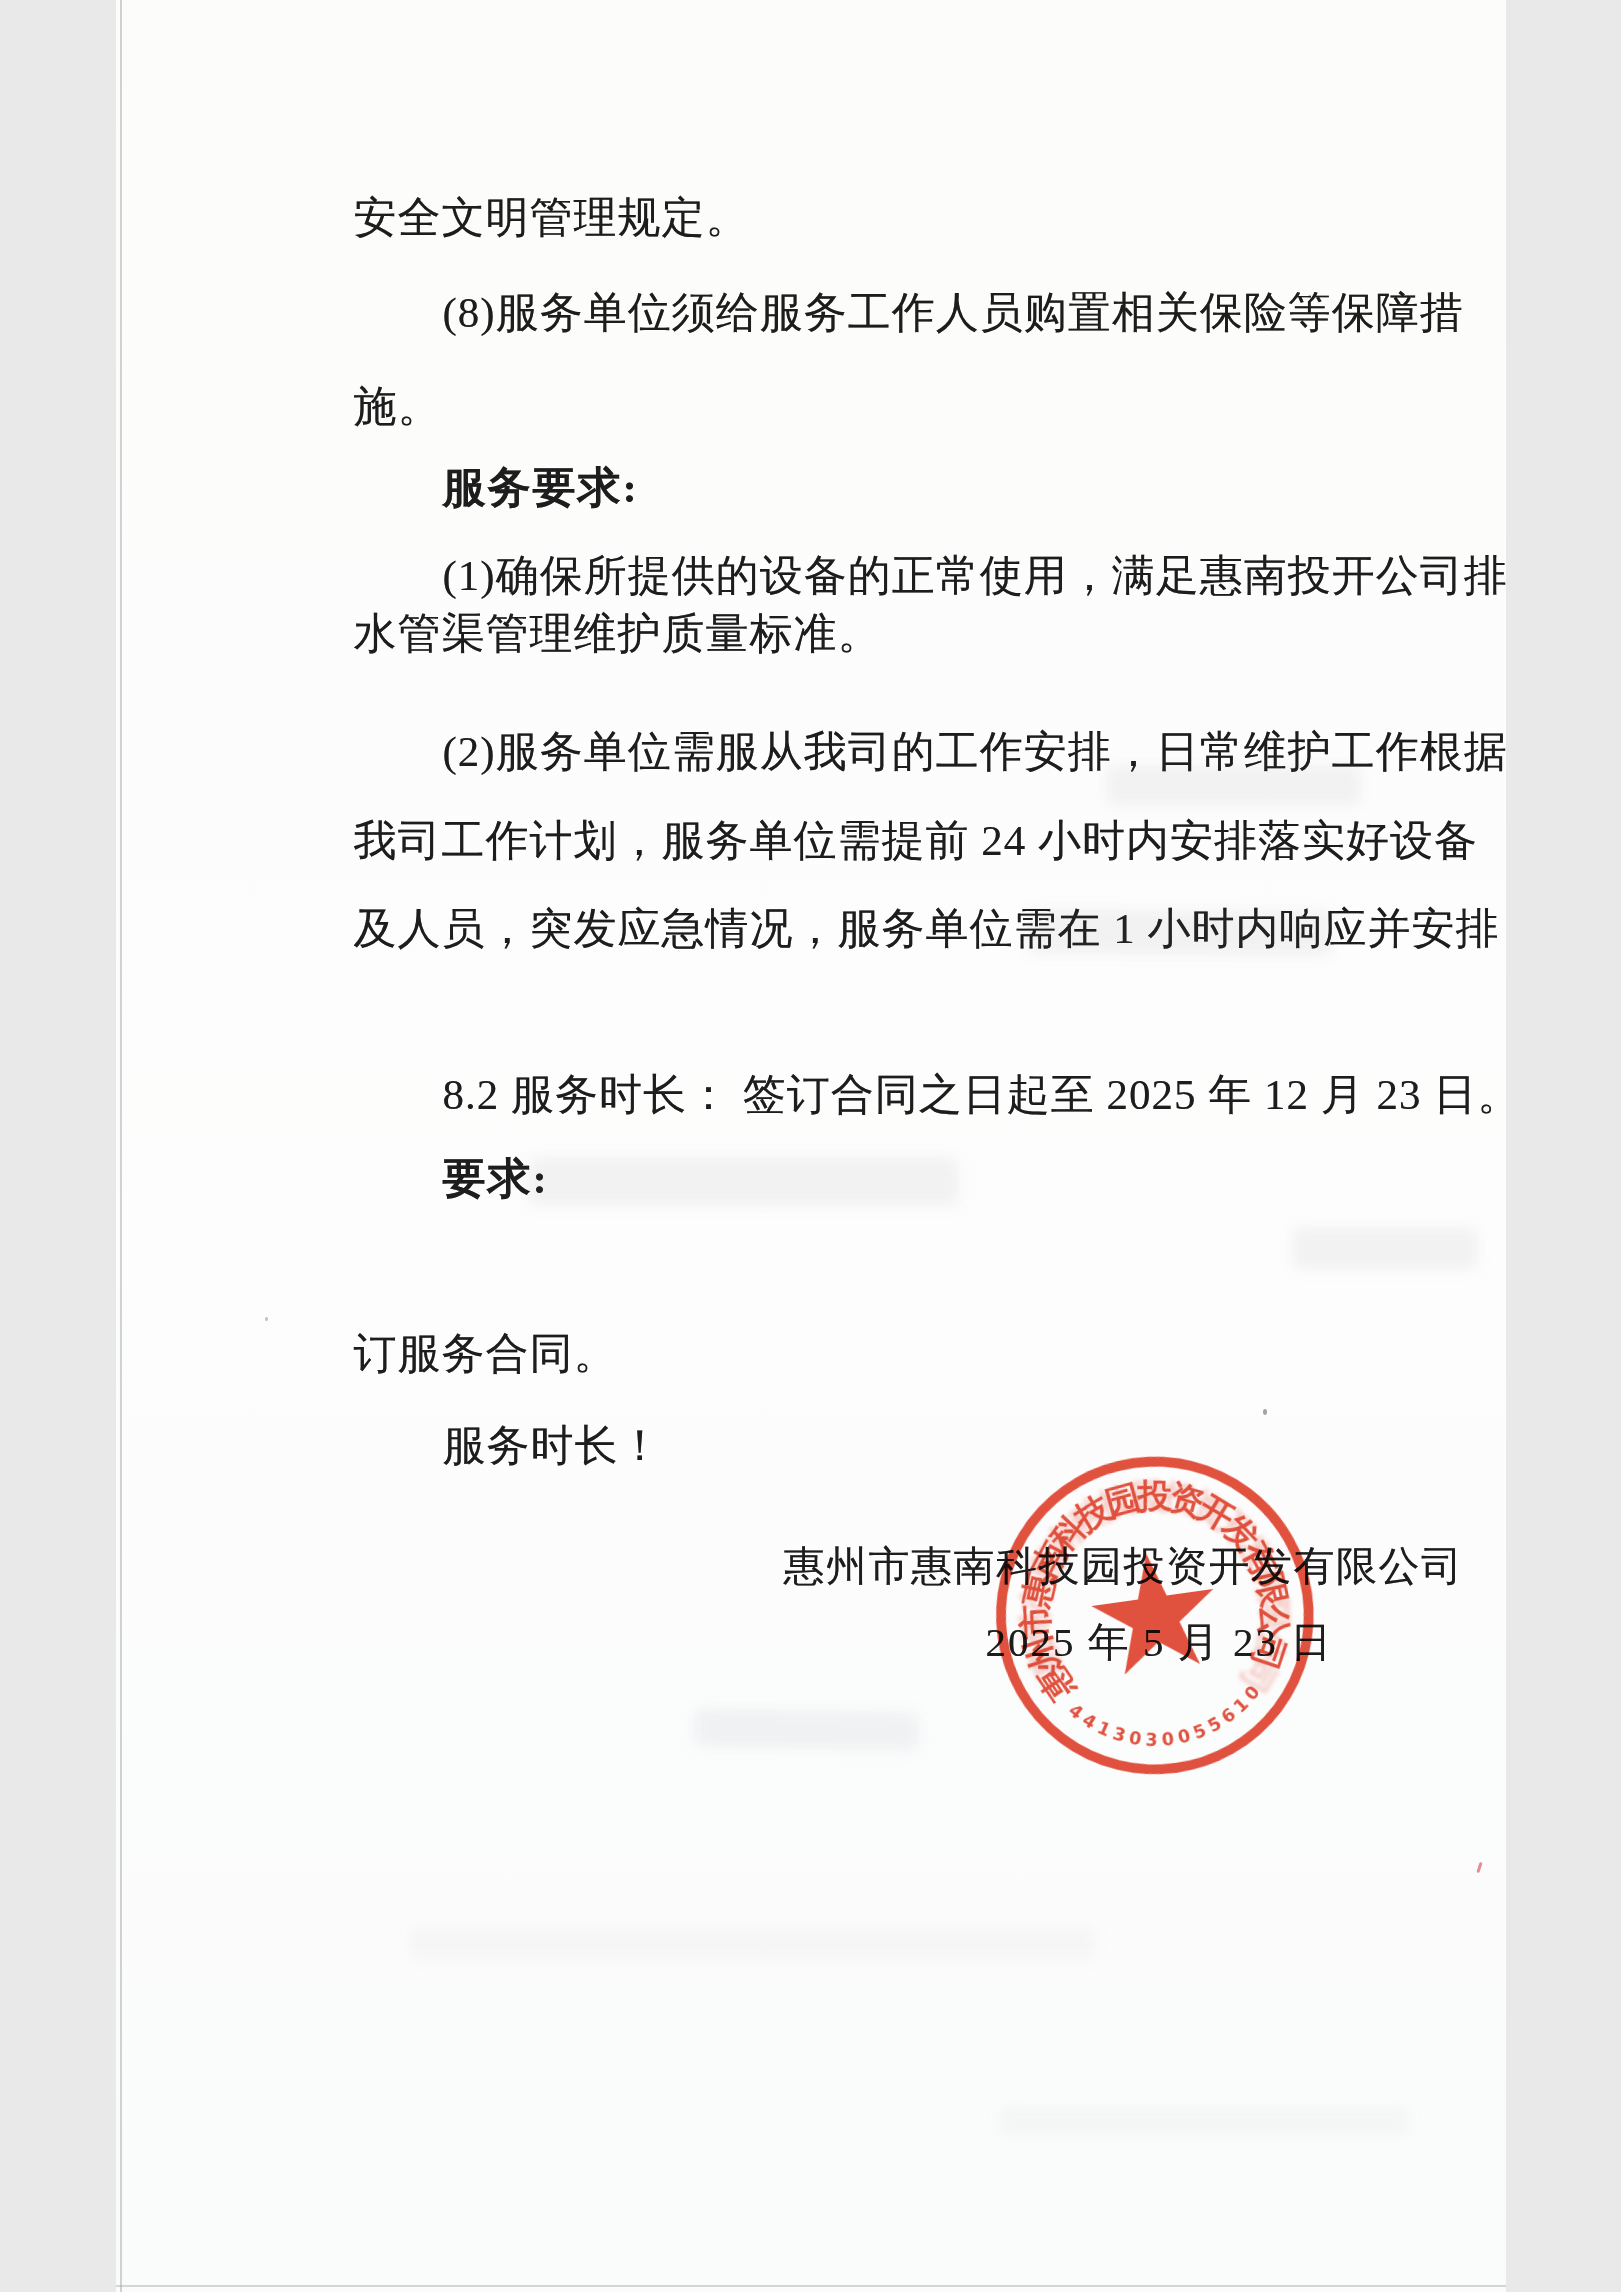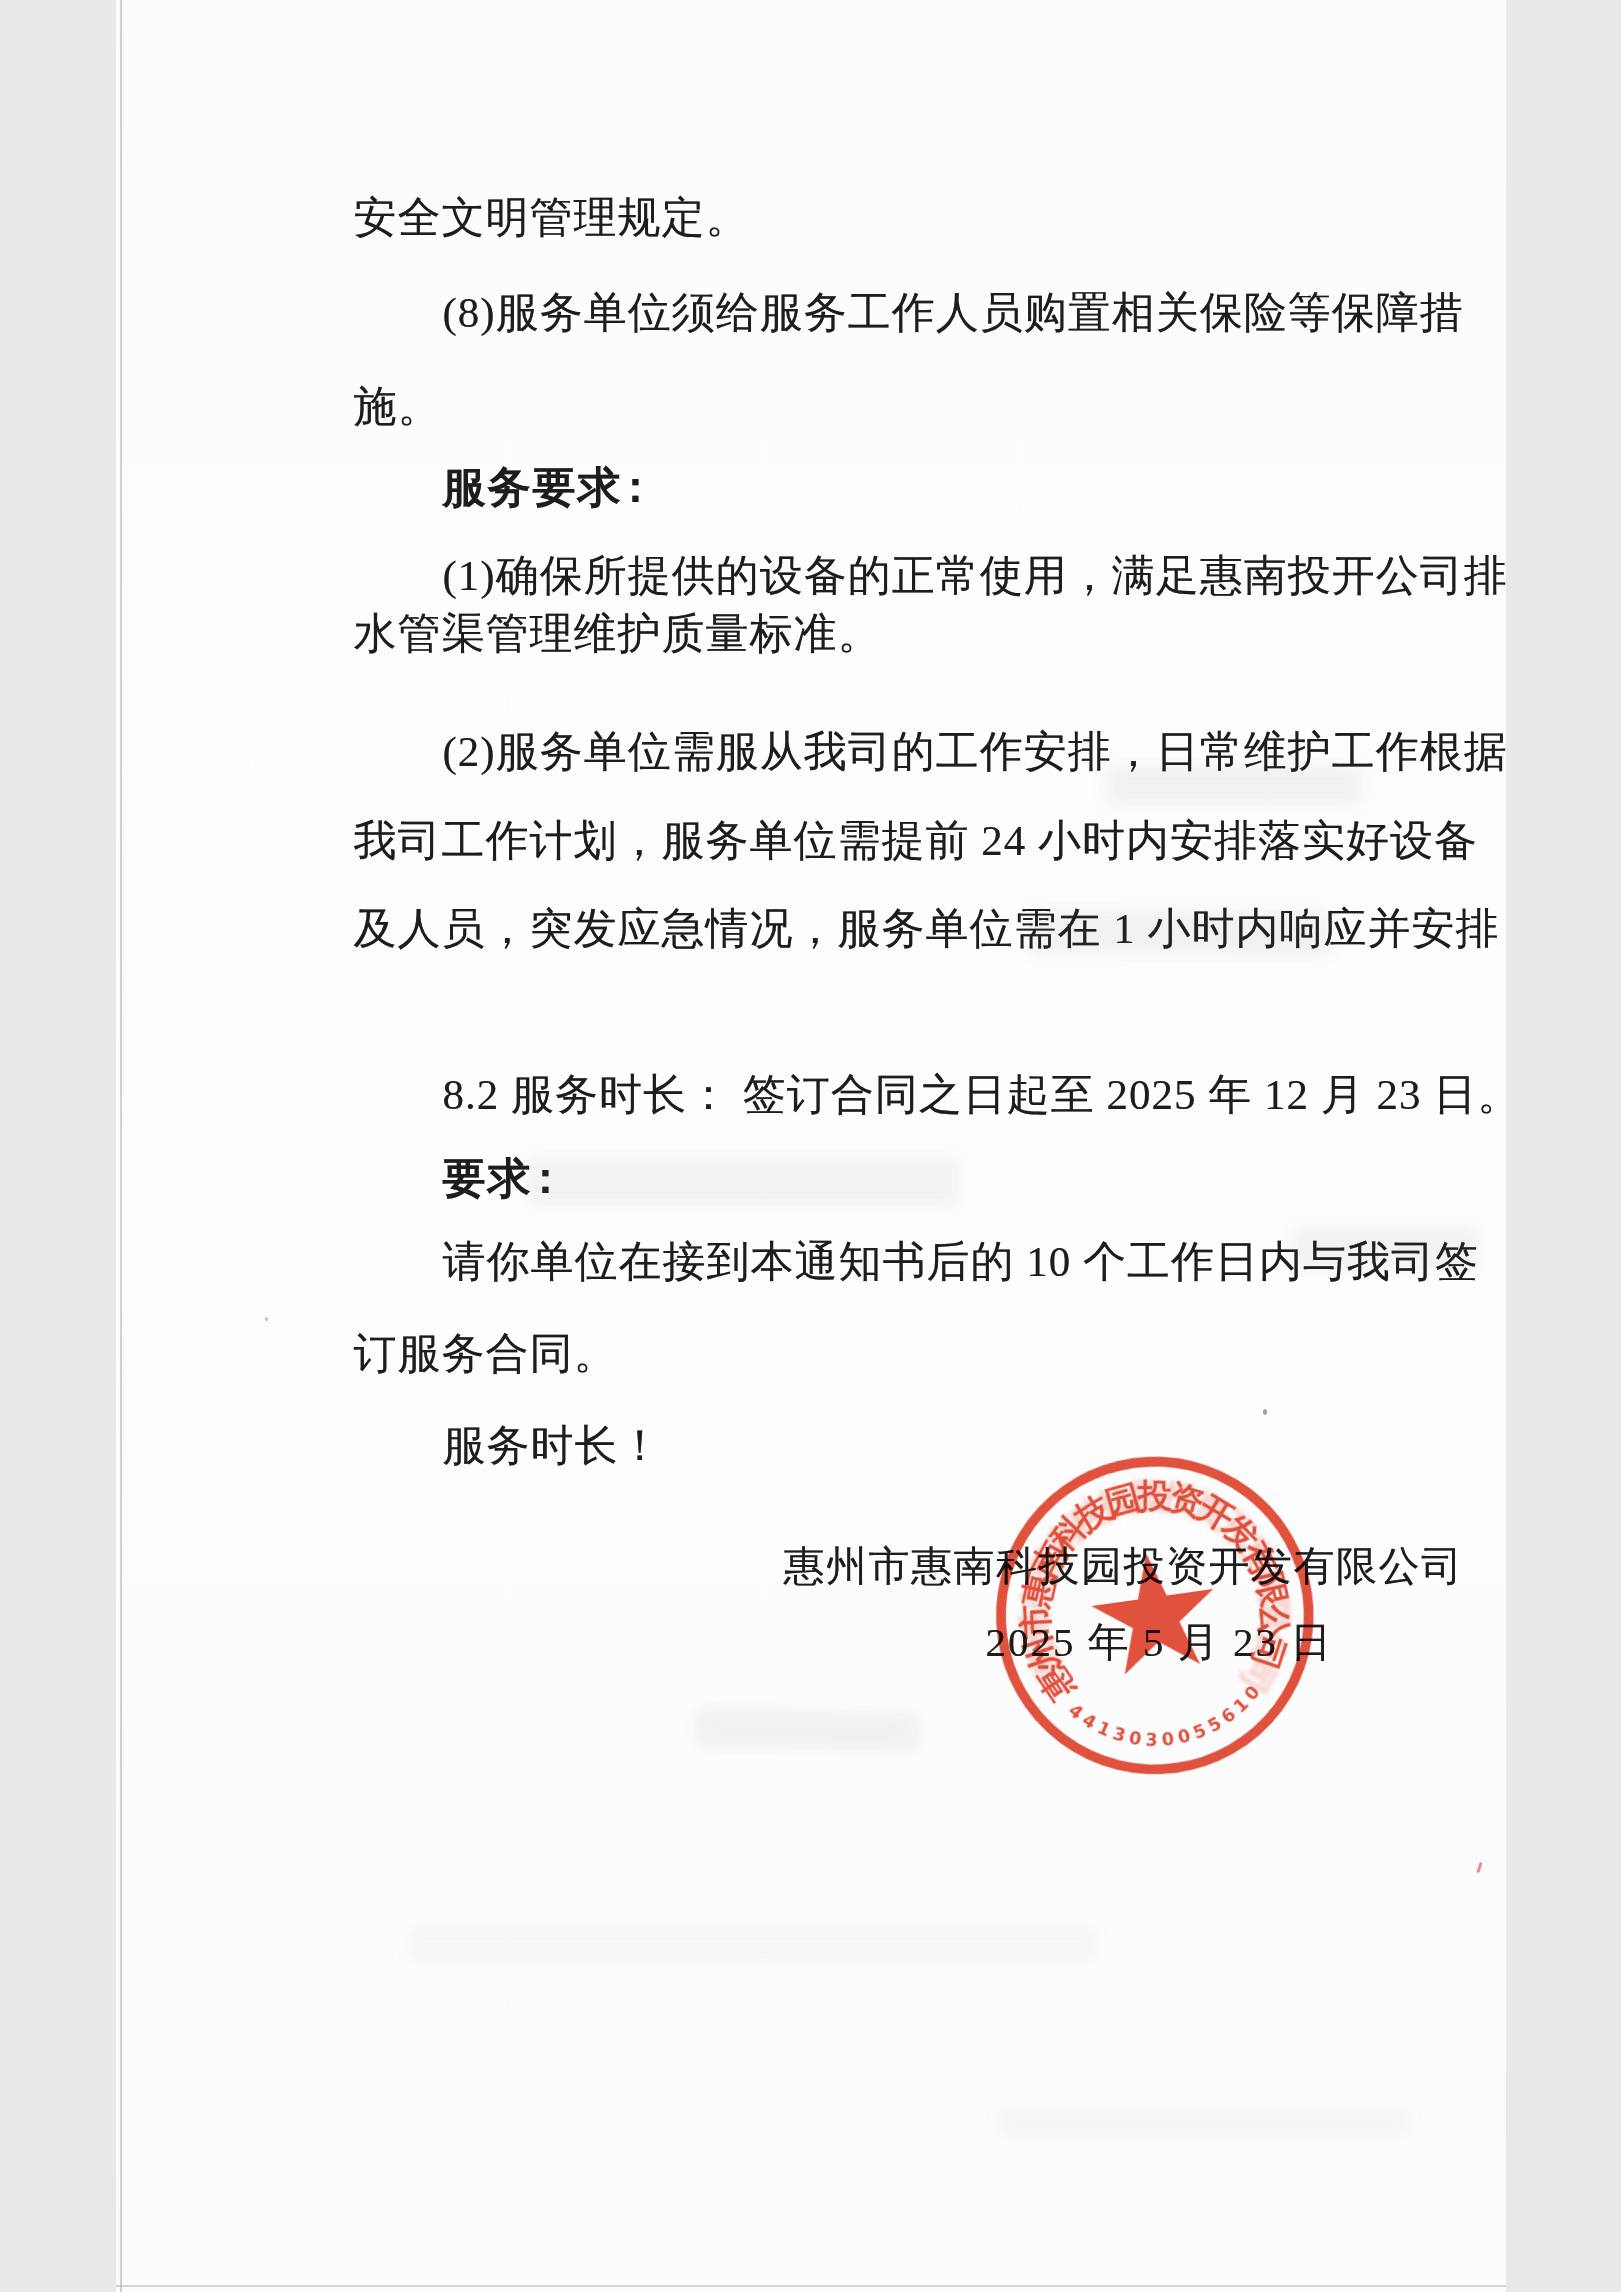--- a/index.html
+++ b/index.html
@@ -14,21 +14,21 @@
   .line{
     position:absolute;
     font-size:43px;
     letter-spacing:1px;
     color:#1d1d1d;
     white-space:pre;
     text-shadow:0 0 0.6px rgba(20,20,20,.55);
   }
   .at-margin{left:238px;}
   .at-indent{left:327px;}
-  .bold{font-weight:bold;letter-spacing:2px;font-family:Liberation Mono, monospace;}
+  .bold{font-weight:bold;letter-spacing:2px;}
   .l1{top:189px}.l2{top:284px}.l3{top:378px}.l4{top:459px}
   .l5{top:547px}.l6{top:605px}.l7{top:723px}.l8{top:812px}
   .l9{top:900px}.l10{top:985px}.l11{top:1066px}.l12{top:1150px}
   .l13{top:1233px}.l14{top:1325px}.l15{top:1417px}
   .sig-company{position:absolute;top:1539px;left:668px;font-size:41px;letter-spacing:1.5px;color:#1d1d1d;white-space:pre;text-shadow:0 0 0.6px rgba(20,20,20,.55);}
   .sig-date{position:absolute;top:1615px;left:870px;font-size:41px;letter-spacing:2px;color:#1d1d1d;white-space:pre;text-shadow:0 0 0.6px rgba(20,20,20,.55);}
   .seal-svg{position:absolute;left:0;top:0;width:1621px;height:2293px;mix-blend-mode:multiply;pointer-events:none;}
   .seal-main{opacity:.9;filter:blur(.5px);}
   .seal-ghost{opacity:.28;filter:blur(2.2px);}
   .smudge{position:absolute;background:rgba(100,106,112,.07);filter:blur(6.9px);border-radius:8.8px;}
@@ -56,21 +56,20 @@
   <div class="line l2 at-indent">(8)服务单位须给服务工作人员购置相关保险等保障措</div>
   <div class="line l3 at-margin">施。</div>
   <div class="line l4 at-indent bold">服务要求:</div>
   <div class="line l5 at-indent">(1)确保所提供的设备的正常使用，满足惠南投开公司排</div>
   <div class="line l6 at-margin">水管渠管理维护质量标准。</div>
   <div class="line l7 at-indent">(2)服务单位需服从我司的工作安排，日常维护工作根据</div>
   <div class="line l8 at-margin">我司工作计划，服务单位需提前 24 小时内安排落实好设备</div>
   <div class="line l9 at-margin">及人员，突发应急情况，服务单位需在 1 小时内响应并安排</div>
   <div class="line l11 at-indent">8.2 服务时长： 签订合同之日起至 2025 年 12 月 23 日。</div>
   <div class="line l12 at-indent bold">要求:</div>
-  <div class="line l13 at-indent">请你单位在接到本通知书后的 10 个工作日内与我司签</div>
   <div class="line l14 at-margin">订服务合同。</div>
   <div class="line l15 at-indent">服务时长！</div>
 
   <div class="sig-company">惠州市惠南科技园投资开发有限公司</div>
   <div class="sig-date">2025 年 5 月 23 日</div>
 
   <div class="smudge s1"></div>
   <div class="smudge s2"></div>
   <div class="smudge s3"></div>
   <div class="smudge s4"></div>

